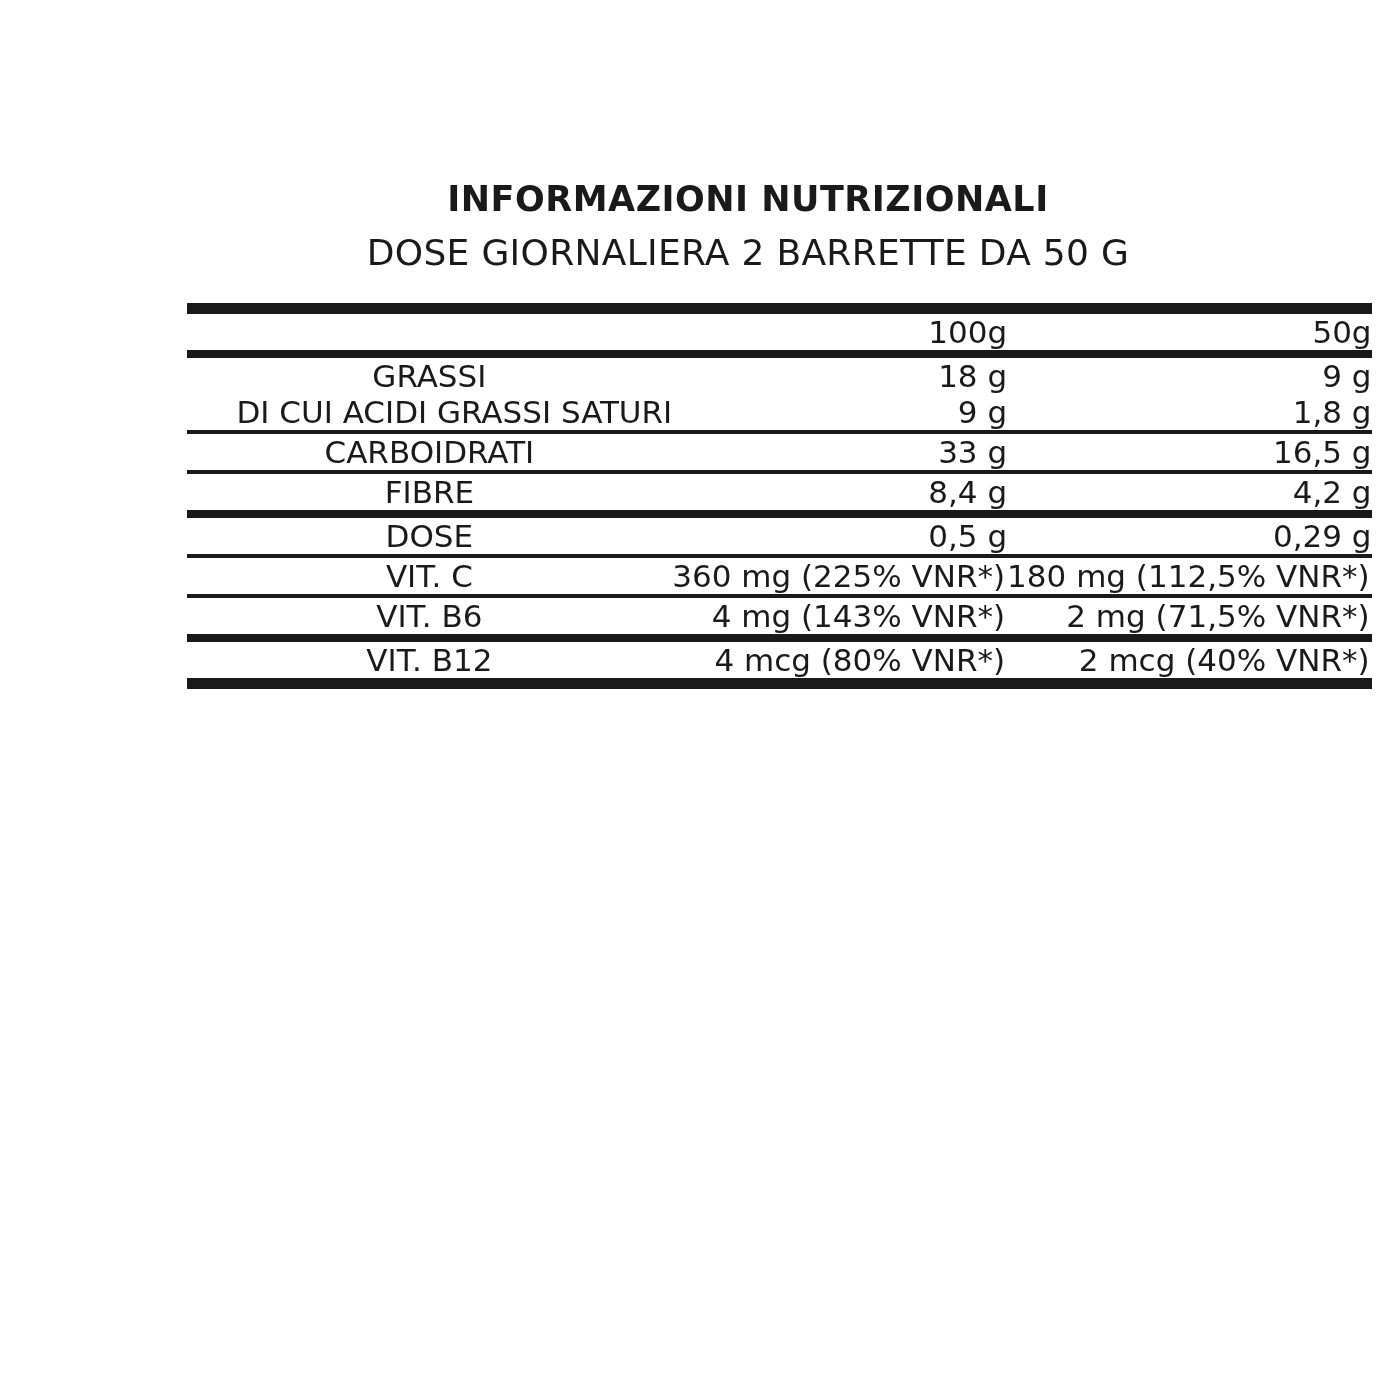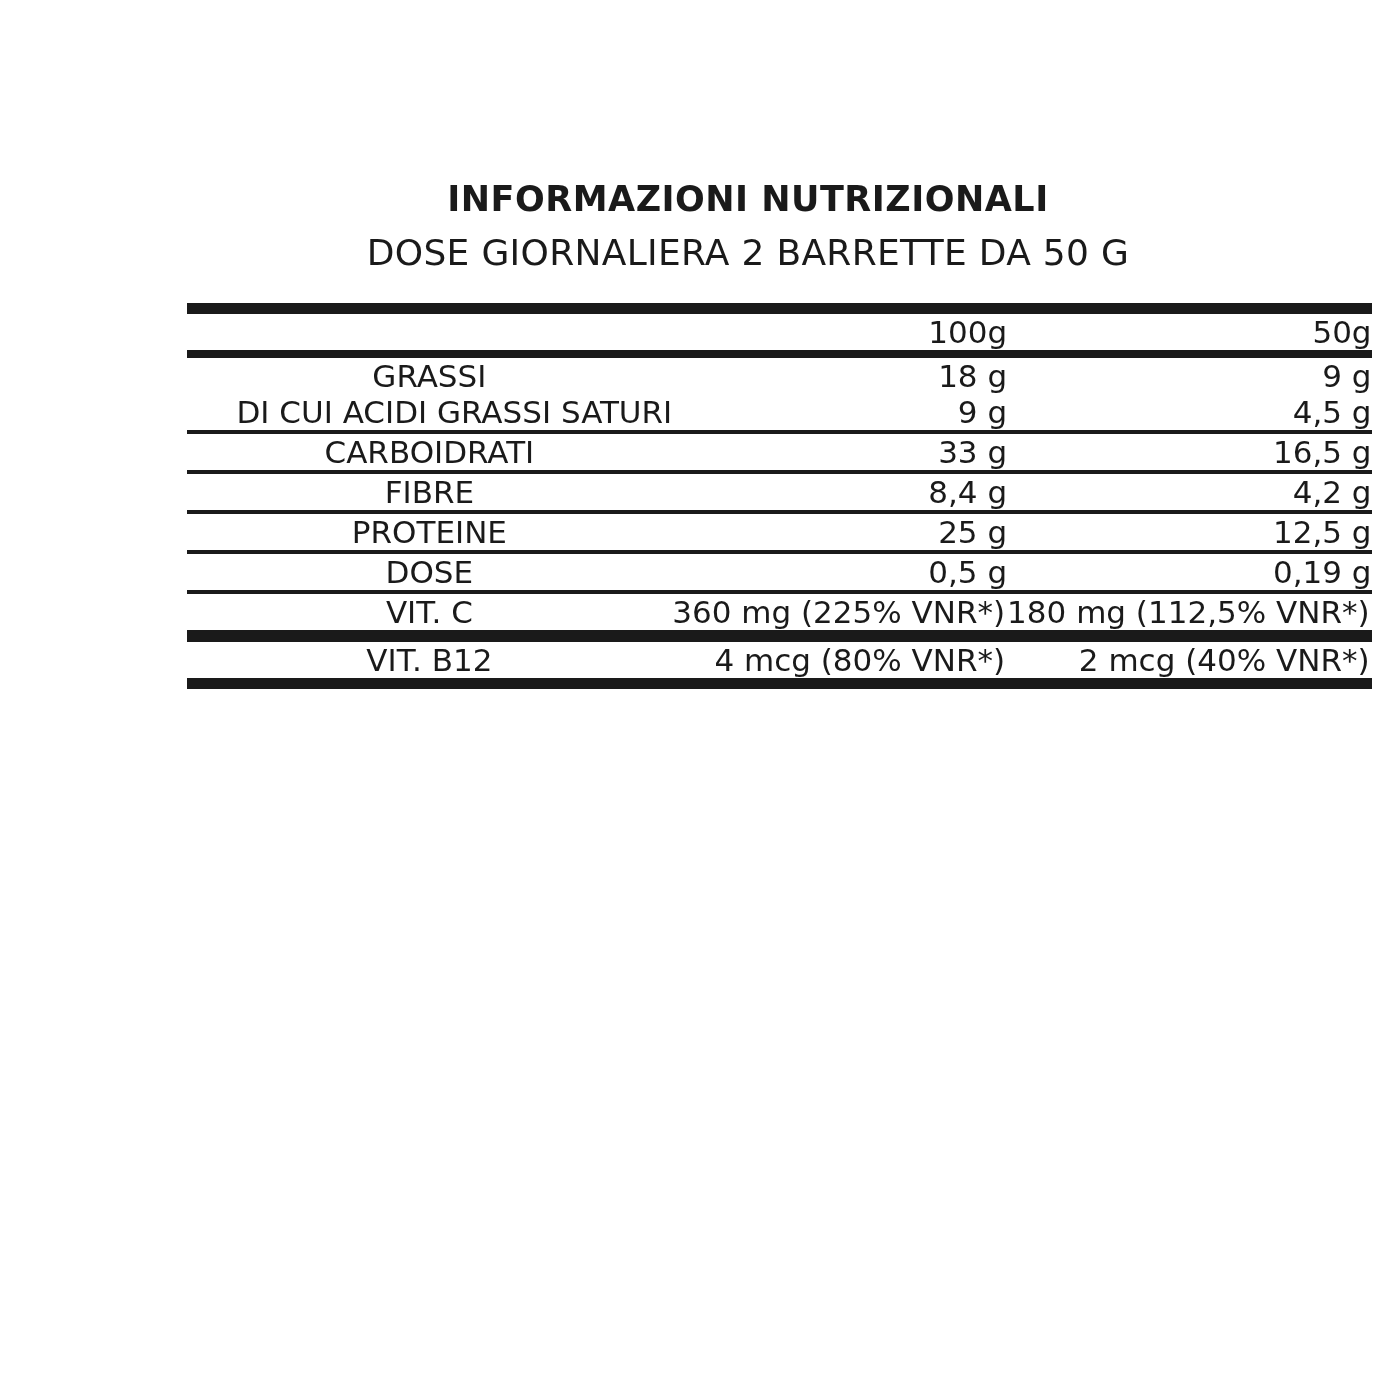--- a/index.html
+++ b/index.html
@@ -146,21 +146,21 @@
 
         <tr>
           <td class="cell-label">GRASSI</td>
           <td class="cell-val">18 g</td>
           <td class="cell-val">9 g</td>
         </tr>
 
         <tr>
           <td class="cell-label indent">DI CUI ACIDI GRASSI SATURI</td>
           <td class="cell-val">9 g</td>
-          <td class="cell-val">4,5 g</td>
+          <td class="cell-val">1,8 g</td>
         </tr>
 
         <tr class="rule-thin">
           <td colspan="3">
               <hr>
             </td>
         </tr>
 
         <tr>
           <td class="cell-label">CARBOIDRATI</td>
@@ -180,56 +180,56 @@
           <td class="cell-val">8,4 g</td>
           <td class="cell-val">4,2 g</td>
         </tr>
 
         <tr class="rule-thin">
           <td colspan="3">
               <hr>
             </td>
         </tr>
 
-        <tr>
-          <td class="cell-label">PROTEINE</td>
-          <td class="cell-val">25 g</td>
-          <td class="cell-val">12,5 g</td>
-        </tr>
 
         <tr class="rule-thin">
           <td colspan="3">
               <hr>
             </td>
         </tr>
 
         <tr>
           <td class="cell-label">DOSE</td>
           <td class="cell-val">0,5 g</td>
-          <td class="cell-val">0,19 g</td>
+          <td class="cell-val">0,29 g</td>
         </tr>
 
         <tr class="rule-thin">
           <td colspan="3">
               <hr>
             </td>
         </tr>
 
         <tr>
           <td class="cell-label">VIT. C</td>
           <td class="cell-val wide">360 mg (225% VNR*)</td>
           <td class="cell-val wide">180 mg (112,5% VNR*)</td>
         </tr>
 
         <tr class="rule-thin">
           <td colspan="3">
               <hr>
             </td>
         </tr>
 
+        <tr>
+          <td class="cell-label">VIT. B6</td>
+          <td class="cell-val wide">4 mg (143% VNR*)</td>
+          <td class="cell-val wide">2 mg (71,5% VNR*)</td>
+        </tr>
 
         <tr class="rule-thin">
           <td colspan="3">
               <hr>
             </td>
         </tr>
 
 
         <tr class="rule-thin">
           <td colspan="3">

